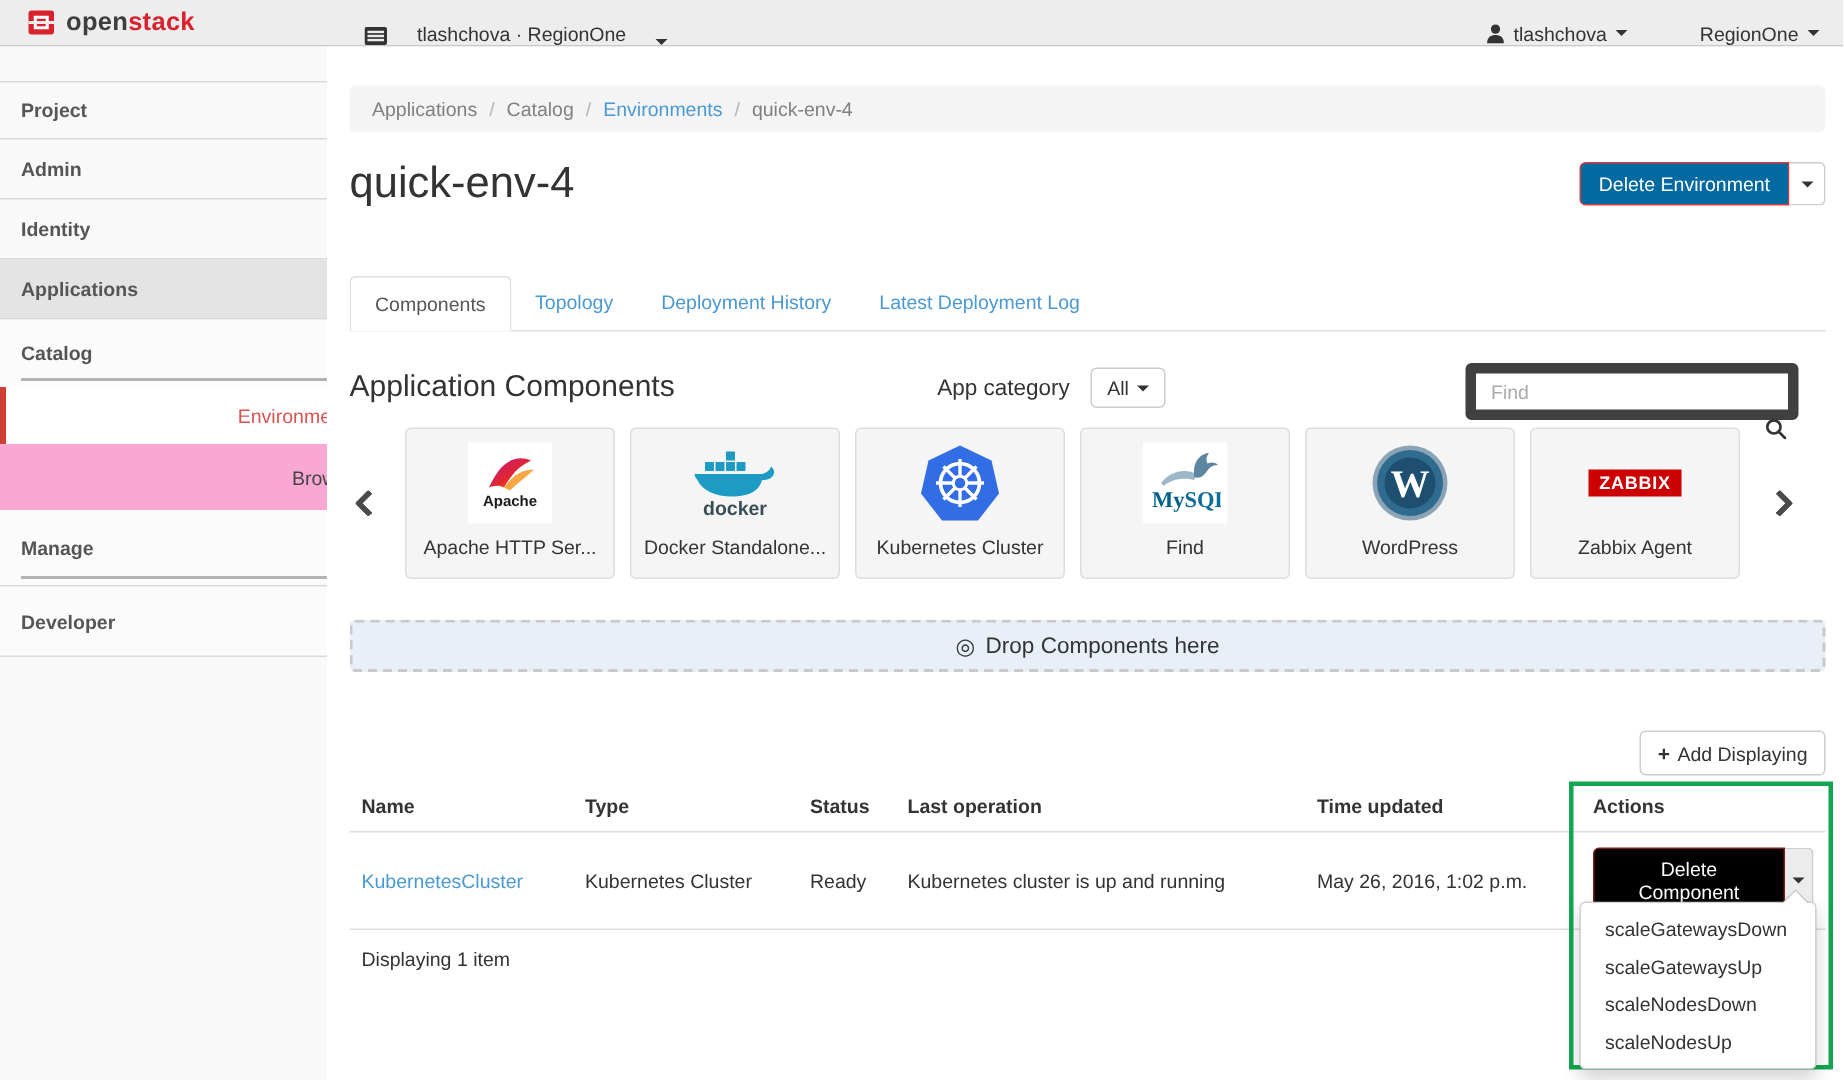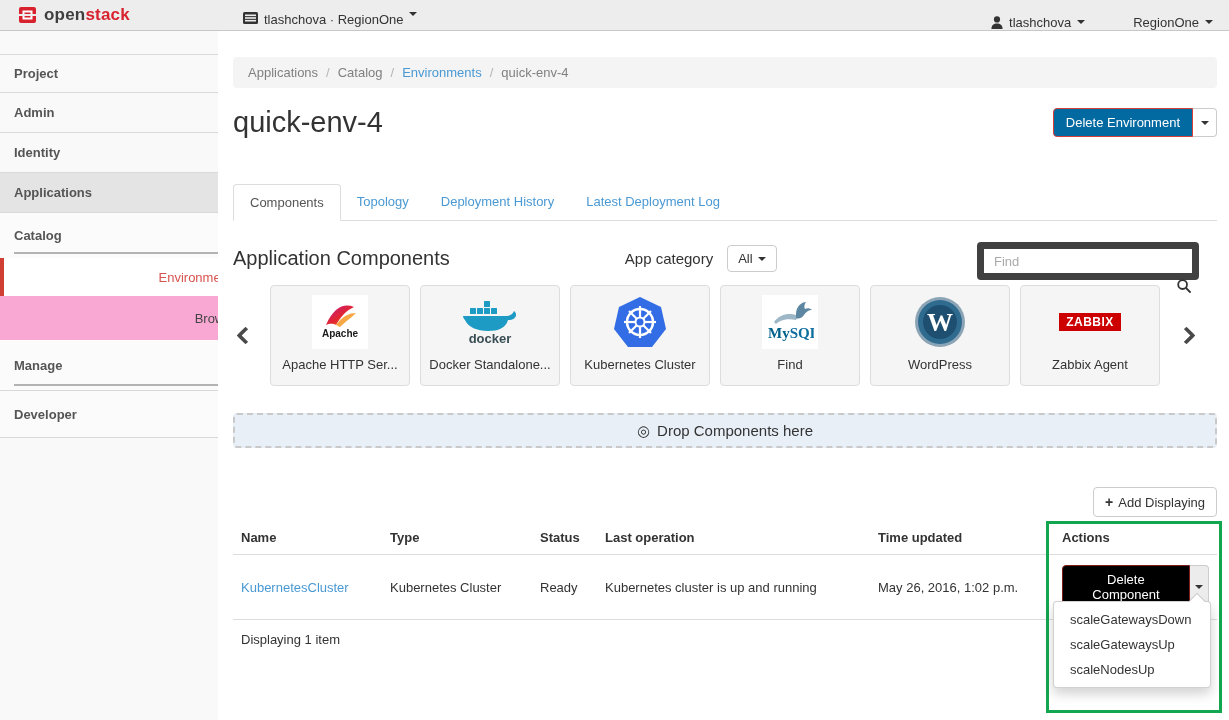--- a/index.html
+++ b/index.html
@@ -5,21 +5,21 @@
   * { margin:0; padding:0; box-sizing:border-box; }
   html,body { width:1229px; height:720px; background:#fff; font-family:"Liberation Sans", sans-serif; color:#333; }
   .page { position:relative; width:1229px; height:720px; overflow:hidden; background:#fff; }
 
   
   .navbar { position:absolute; left:0; top:0; width:1229px; height:31px; background:#ededed; border-bottom:1px solid #c8c8c8; }
   .brand { position:absolute; left:18px; top:0; height:30px; display:flex; align-items:center; gap:6px; }
   .brand-word { font-size:17px; font-weight:600; letter-spacing:.2px; }
   .brand-word .open { color:#3e3e3e; }
   .brand-word .stack { color:#d8222e; }
-  .ctx-switcher { position:absolute; left:243px; top:12px; height:30px; display:flex; align-items:flex-start; gap:6px; font-size:13px; color:#333; cursor:pointer; }
+  .ctx-switcher { position:absolute; left:243px; top:0; height:30px; display:flex; align-items:flex-end; gap:20px; font-size:13px; color:#333; cursor:pointer; }
   .nav-right { position:absolute; right:16px; top:0; height:30px; display:flex; align-items:center; gap:48px; font-size:13px; color:#333; }
   .nav-item { display:flex; align-items:center; gap:6px; cursor:pointer;margin-top:14px; }
   .caret { display:inline-block; width:0; height:0; border-left:4px solid transparent; border-right:4px solid transparent; border-top:4px solid #333; }
 
   
   .sidebar { position:absolute; left:0; top:31px; width:254px; height:689px; background:#f9f9f9; border-right:1px solid #cfcfcf; }
   .side-strip { height:24px; border-bottom:1px solid #d9d9d9; }
   .side-item { position:relative; display:flex; align-items:center; justify-content:space-between; padding:0 20px 0 14px; font-size:13px; font-weight:bold; color:#555; border-bottom:1px solid #d9d9d9; cursor:pointer; }
   .h38 { height:38px; } .h40 { height:40px; }
   .side-item.applications { background:#e4e4e4; }
@@ -363,16 +363,17 @@
 
   </div>
 
   <div class="green-box"></div>
 
   <div class="dropdown-menu">
     <span class="pointer-outer"></span>
     <span class="pointer-inner"></span>
     <div class="menu-item">scaleGatewaysDown</div>
     <div class="menu-item">scaleGatewaysUp</div>
+    <div class="menu-item">scaleNodesDown</div>
     <div class="menu-item">scaleNodesUp</div>
   </div>
 
 </div>
 
 </body></html>

